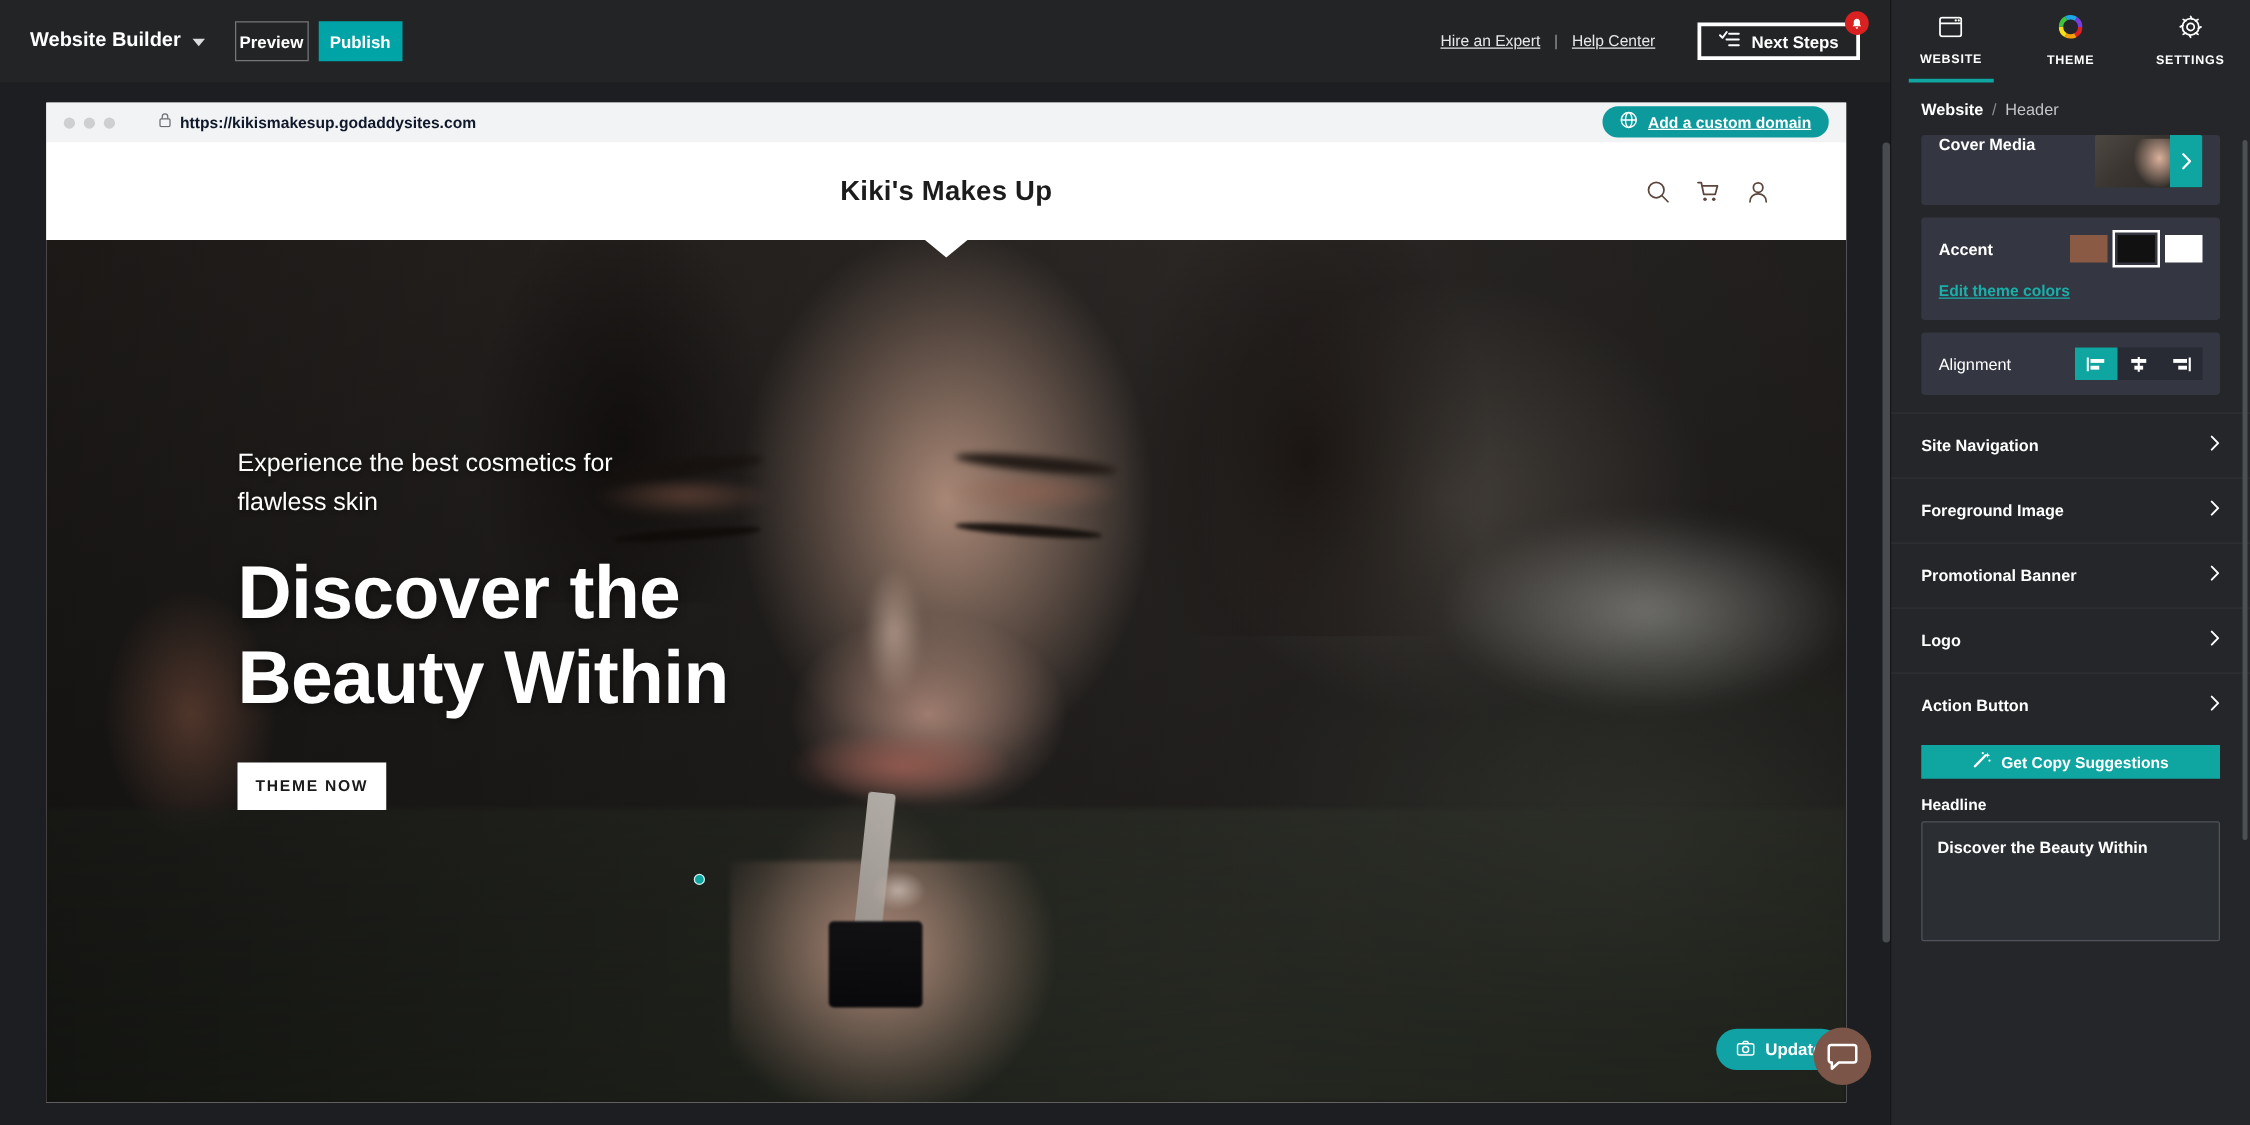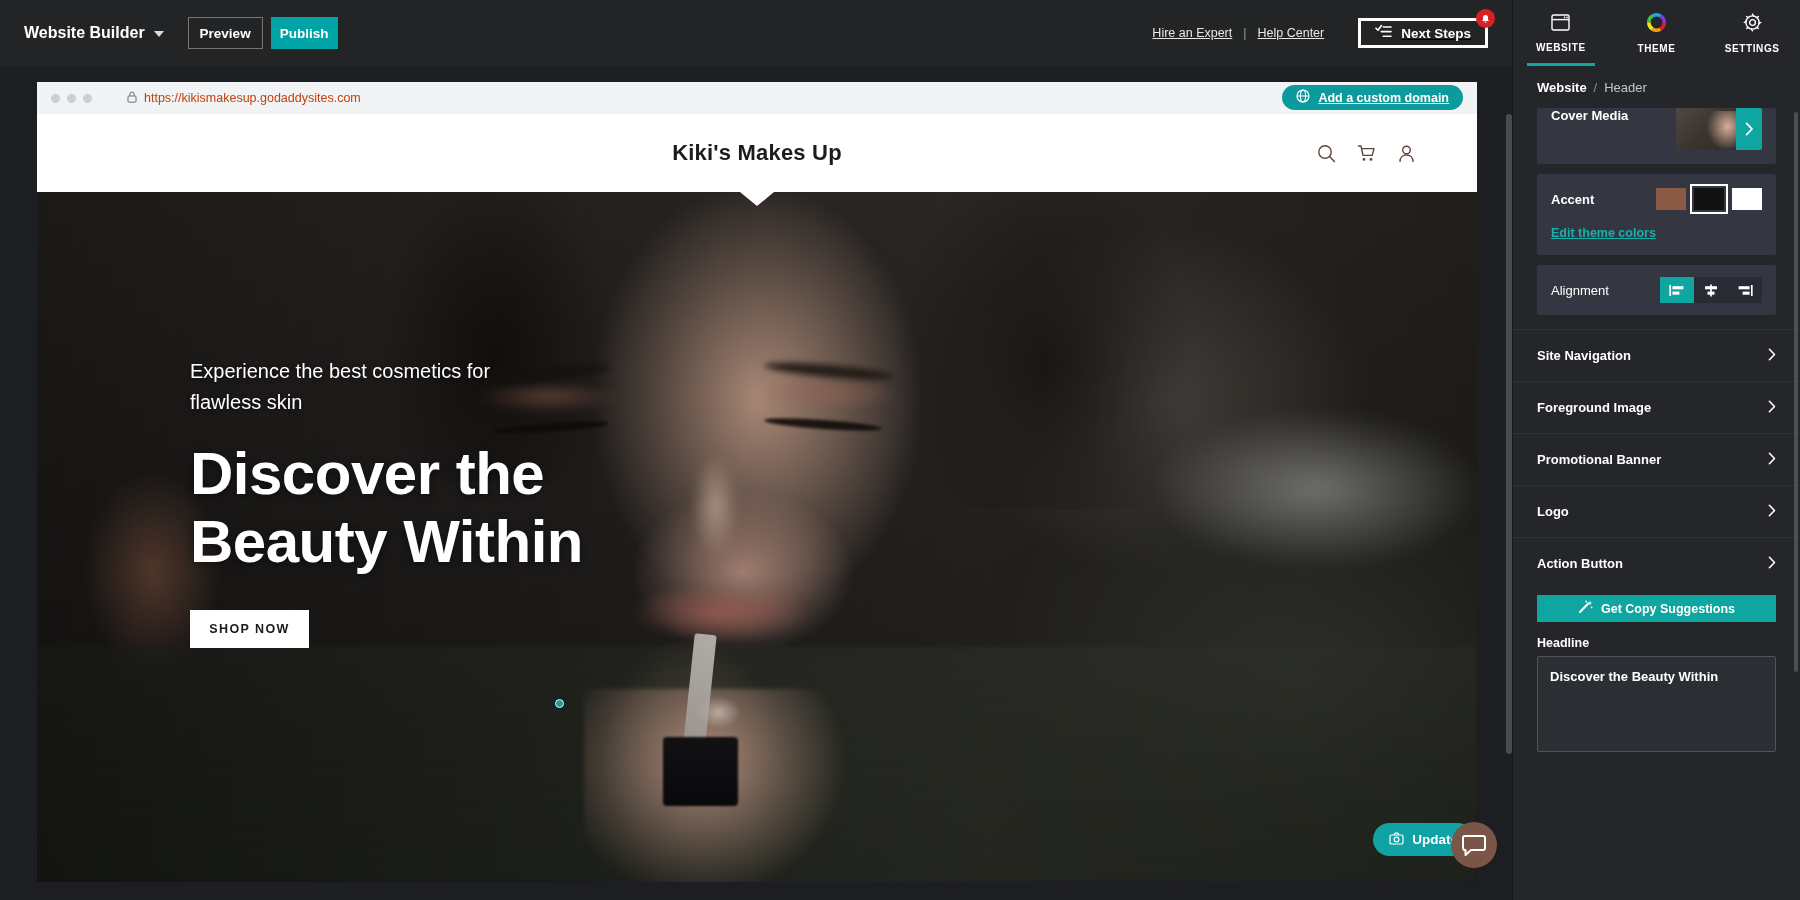--- a/index.html
+++ b/index.html
@@ -19,32 +19,32 @@
     display: flex; align-items: center; gap: 9px;
     margin-left: 24px; color: #ffffff;
     font-size: 16px; font-weight: bold; cursor: pointer;
   }
   .chev-down {
     width: 0; height: 0; border-left: 5px solid transparent;
     border-right: 5px solid transparent; border-top: 6px solid #dcdcdc;
     margin-top: 2px;
   }
   #preview-button {
-    margin-left: 24px; width: 75px; height: 32px;
+    margin-left: 24px; width: 59px; height: 32px;
     border: 1px solid #767676; background: transparent;
     color: #ffffff; font-size: 13.5px; font-weight: bold;
     font-family: "Liberation Sans", sans-serif; cursor: pointer;
   }
   #publish-button {
     margin-left: 8px; width: 67px; height: 32px; border: none;
     background: #00a4a6; color: #ffffff; font-size: 13.5px;
     font-weight: bold; font-family: "Liberation Sans", sans-serif;
     cursor: pointer;
   }
-  #top-right { margin-left: auto; display: flex; align-items: center; text-decoration: underline; }
+  #top-right { margin-left: auto; display: flex; align-items: center; }
   .top-link {
     color: #e8e8e8; font-size: 12.5px; text-decoration: underline;
     cursor: pointer; white-space: nowrap;
   }
   .top-sep { color: #9a9a9a; font-size: 12.5px; margin: 0 11px; }
   #next-steps-wrap { position: relative; margin-left: 34px; margin-right: 24px; }
   #next-steps-button {
     display: flex; align-items: center; gap: 9px;
     height: 30px; padding: 0 14px; border: 3px solid #ffffff;
     background: transparent; color: #ffffff; font-size: 13.5px;
@@ -65,21 +65,21 @@
   #browser-frame {
     position: absolute; left: 37px; top: 16px; width: 1440px; height: 800px;
     background: #ffffff; overflow: hidden;
   }
   #browser-chrome {
     position: relative; height: 32px; background: #f1f3f4;
     display: flex; align-items: center; padding-left: 14px;
   }
   .dot { width: 9px; height: 9px; border-radius: 50%; background: #cdcfd1; margin-right: 7px; }
   #url-row { display: flex; align-items: center; gap: 7px; margin-left: 28px; }
-  #url-text { color: #c2410c; font-size: 12.5px; }
+  #url-text { color: #0f172a; font-size: 12.5px; font-weight: bold; }
   #add-domain-button {
     position: absolute; right: 14px; top: 3px; height: 25px;
     display: flex; align-items: center; gap: 8px;
     padding: 0 14px; border-radius: 13px; background: #0d9a9c;
     color: #ffffff; font-size: 12.5px; font-weight: bold; cursor: pointer;
   }
   #add-domain-label { text-decoration: underline; }
 
   #site-header {
     position: relative; height: 78px; background: #ffffff;
@@ -429,21 +429,21 @@
         <div id="lipstick-base"></div>
         <div id="nail"></div>
       </div>
       <div id="hero-scrim"></div>
       <div id="header-notch"></div>
 
       <div id="hero-content">
         <div id="hero-tagline">Experience the best cosmetics for flawless skin</div>
         <div id="hero-headline">Discover the Beauty Within</div>
         <div id="hero-dot"></div>
-        <button id="shop-now-button">SHOP NOW</button>
+        <button id="shop-now-button">THEME NOW</button>
       </div>
     </div>
 
   </div>
 
   <div id="update-button">
     <span>
       <svg width="15" height="13" viewBox="0 0 15 13" fill="none">
         <rect x="1" y="3" width="13" height="9" rx="1.6" stroke="#ffffff" stroke-width="1.2"></rect>
         <path d="M5 3 L6 1.2 H9 L10 3" stroke="#ffffff" stroke-width="1.2" fill="none" stroke-linejoin="round"></path>

